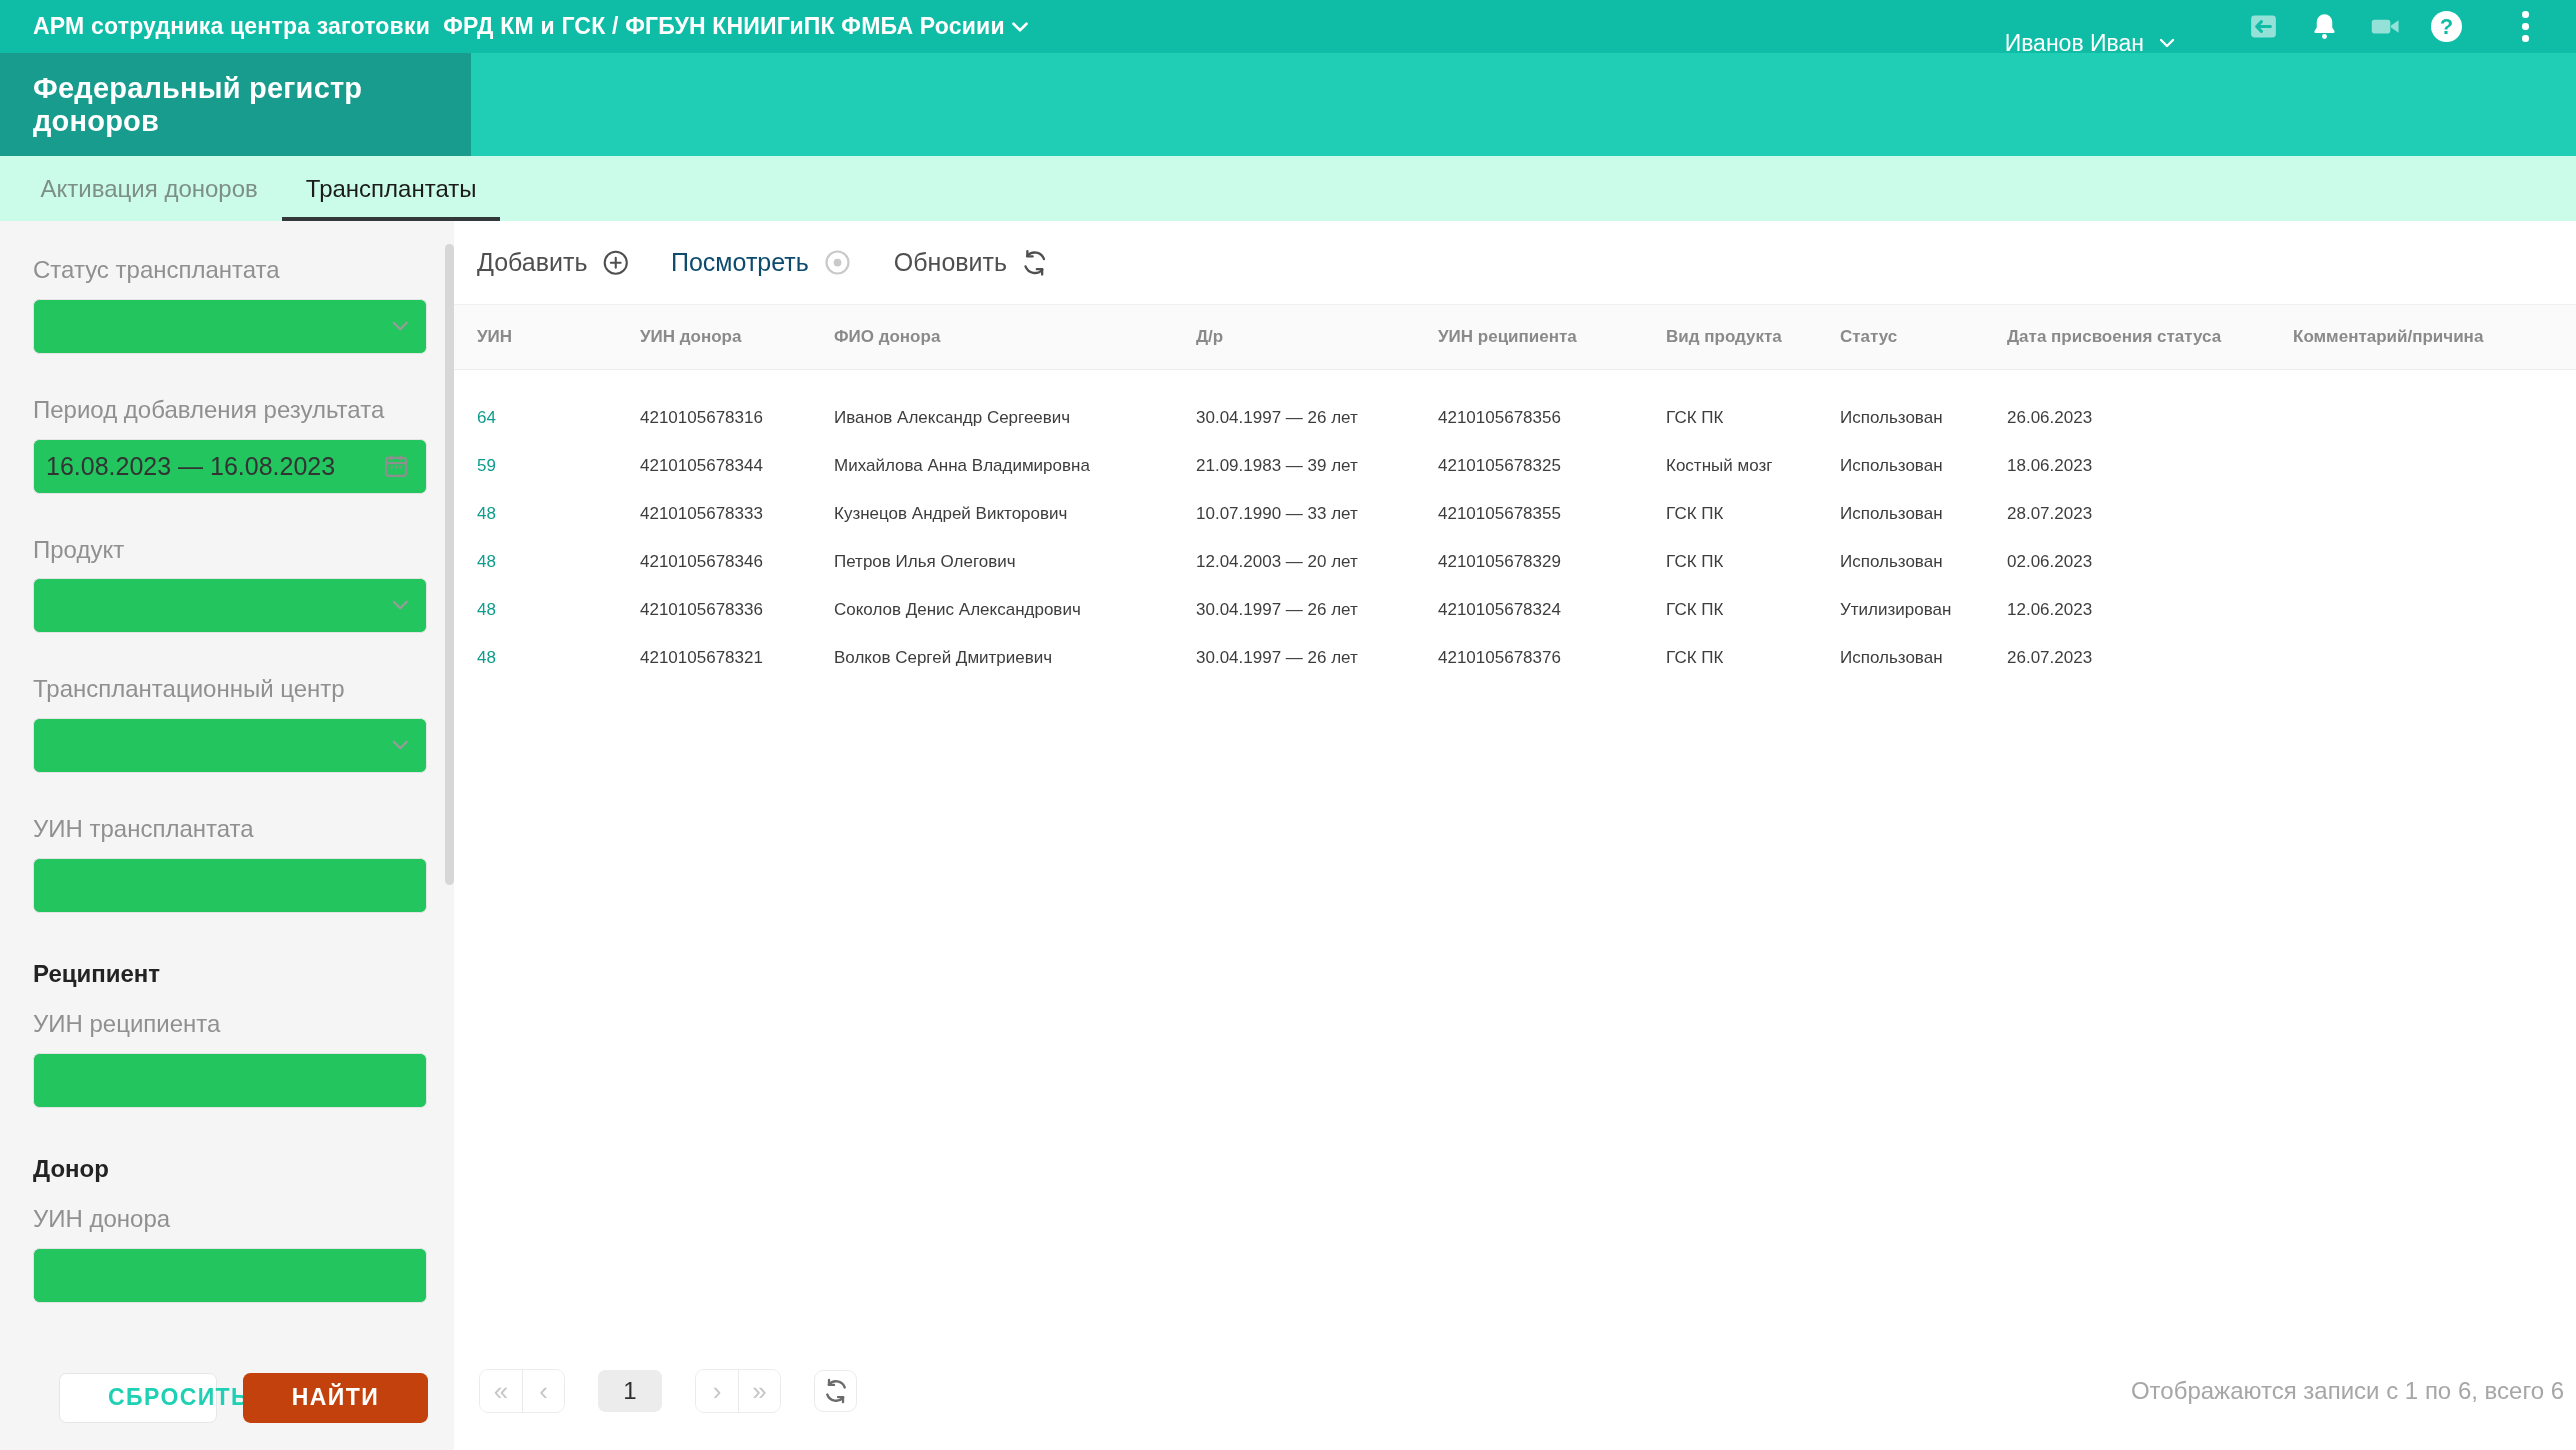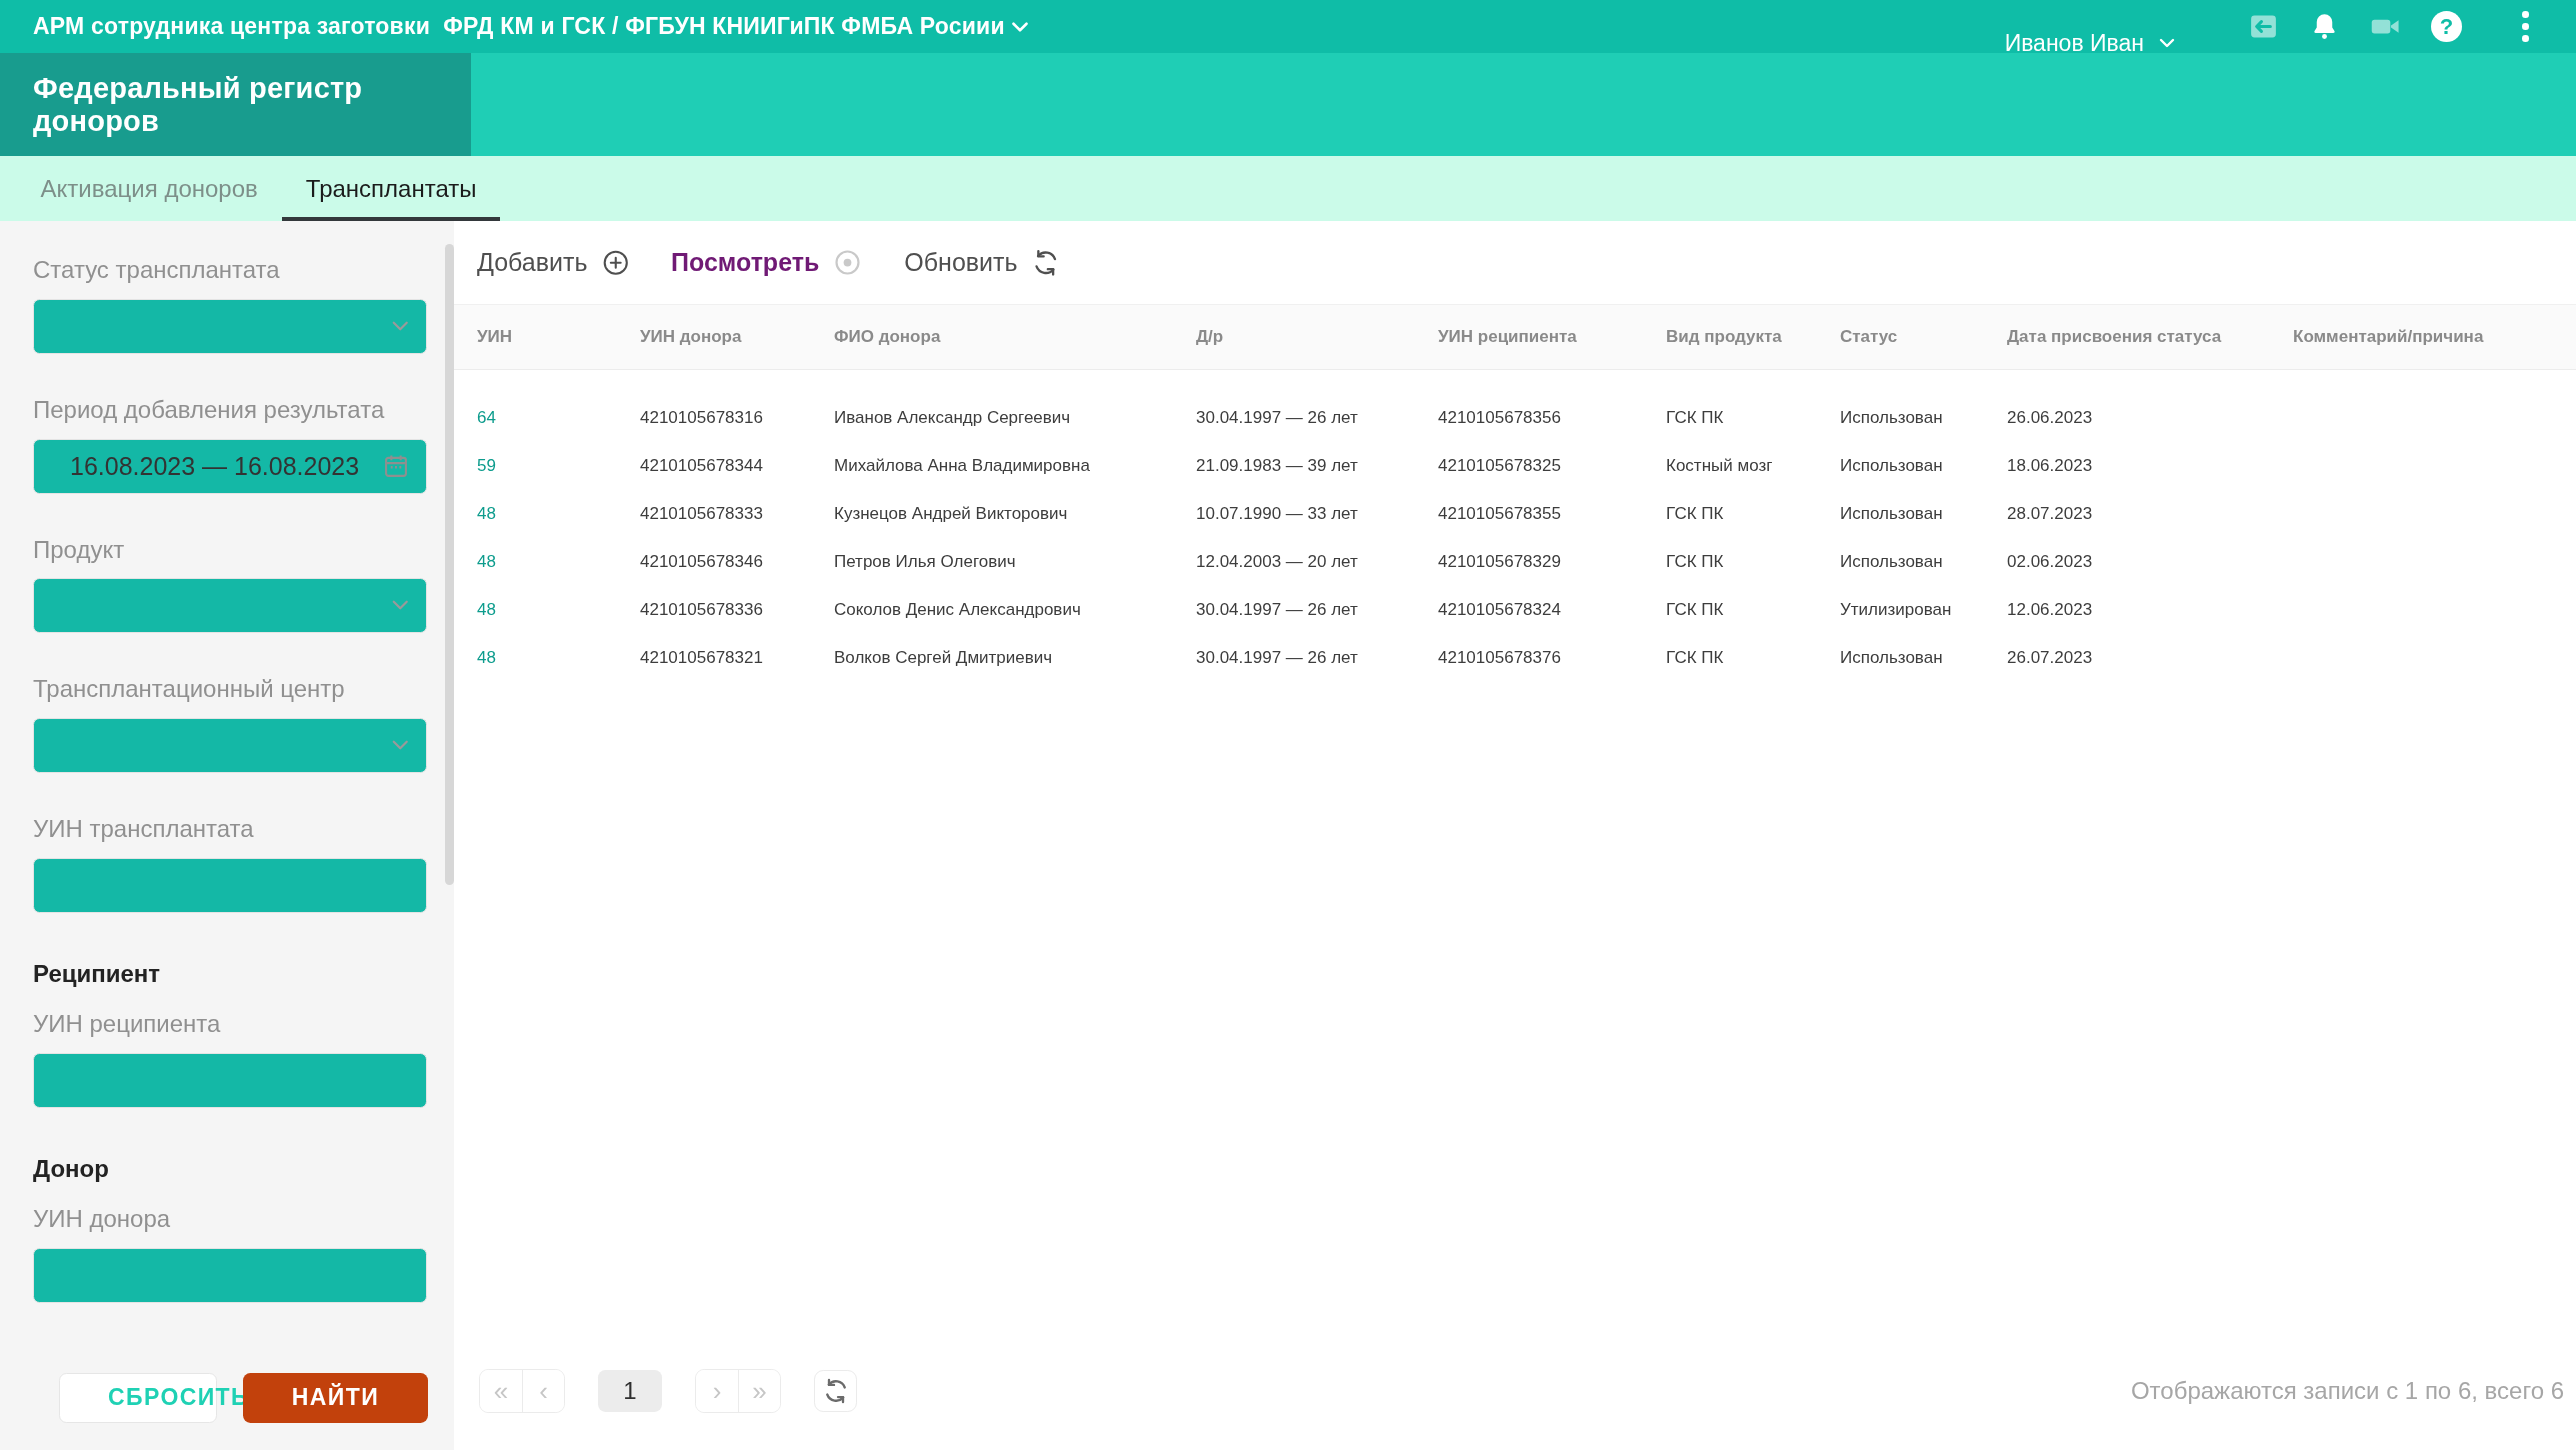--- a/index.html
+++ b/index.html
@@ -53,23 +53,23 @@
   .sidebar {
     position: absolute; left: 0; top: 221px; width: 454px; height: 1229px;
     background: #f5f5f5; overflow: hidden;
   }
   .sidebar-scroll { position: absolute; left: 0; top: 0; width: 100%; height: 100%; padding: 35px 26px 0 33px; }
   .f-label { font-size: 24px; color: #909090; margin-top: 42px; }
   .f-label.first { margin-top: 0; }
   .f-section { font-size: 24px; color: #232323; font-weight: 700; margin-top: 47px; }
   .f-section + .f-label { margin-top: 22px; }
   .input {
-    margin-top: 14.8px; width: 394px; height: 55px; background: #14b8a6;
+    margin-top: 14.8px; width: 394px; height: 55px; background: #22c55e;
     border: 1.8px solid #e4e4e4; border-radius: 6.5px; position: relative;
-    font-size: 25px; color: #333; padding: 0 36px;
+    font-size: 25px; color: #333; padding: 0 12px;
     font-family: "Liberation Sans", sans-serif;
   }
   input.input { display: block; outline: none; }
   .select { cursor: pointer; }
   .select .chev { position: absolute; right: 16.6px; top: 50%; margin-top: -6.5px; color: #9a9a9a; }
   .date-wrap { position: relative; width: 394px; }
   .date-wrap input { width: 394px; padding-right: 65px; }
   .date-wrap .cal { position: absolute; right: 16.6px; top: 50%; transform: translateY(-50%); color: #8f8f8f; }
 
   .sidebar-footer {
@@ -82,21 +82,21 @@
   .sb-thumb { position: absolute; right: 0; top: 23px; width: 9.2px; height: 641px; border-radius: 4.6px; background: #d7d7d7; z-index: 4; }
 
   
   .main { position: absolute; left: 454px; top: 221px; width: 2122px; height: 1229px; background: #fff; }
 
   .toolbar { position: absolute; left: 23px; top: 0; height: 83px; display: flex; align-items: center; gap: 41px; }
   .tool-btn {
     display: flex; align-items: center; gap: 13px; font-size: 25px; font-weight: 500;
     color: #4f4f4f; background: none; border: none; cursor: pointer; font-family: "Liberation Sans", sans-serif;
   }
-  .tool-btn.disabled { color: #701a75; cursor: default; font-weight: bold; }
+  .tool-btn.disabled { color: #0c4a6e; cursor: default; }
 
   .grid { display: grid; grid-template-columns: 163px 194px 362px 242px 228px 174px 167px 286px minmax(0,1fr); }
   .thead {
     position: absolute; left: 0; top: 83px; width: 2122px; height: 66px; background: #fafafa;
     border-top: 0.9px solid #f0f0f0; border-bottom: 1.8px solid #ececec; padding-left: 23px;
     align-items: center; font-size: 17px; color: #8a8a8a; font-weight: bold;
   }
   .thead > div { white-space: nowrap; overflow: hidden; padding-right: 14.8px; }
   .tbody { position: absolute; left: 0; top: 151px; width: 2122px; padding: 22px 0 0 23px; }
   .trow { height: 48px; align-items: center; font-size: 17px; color: #3d3d3d; }

